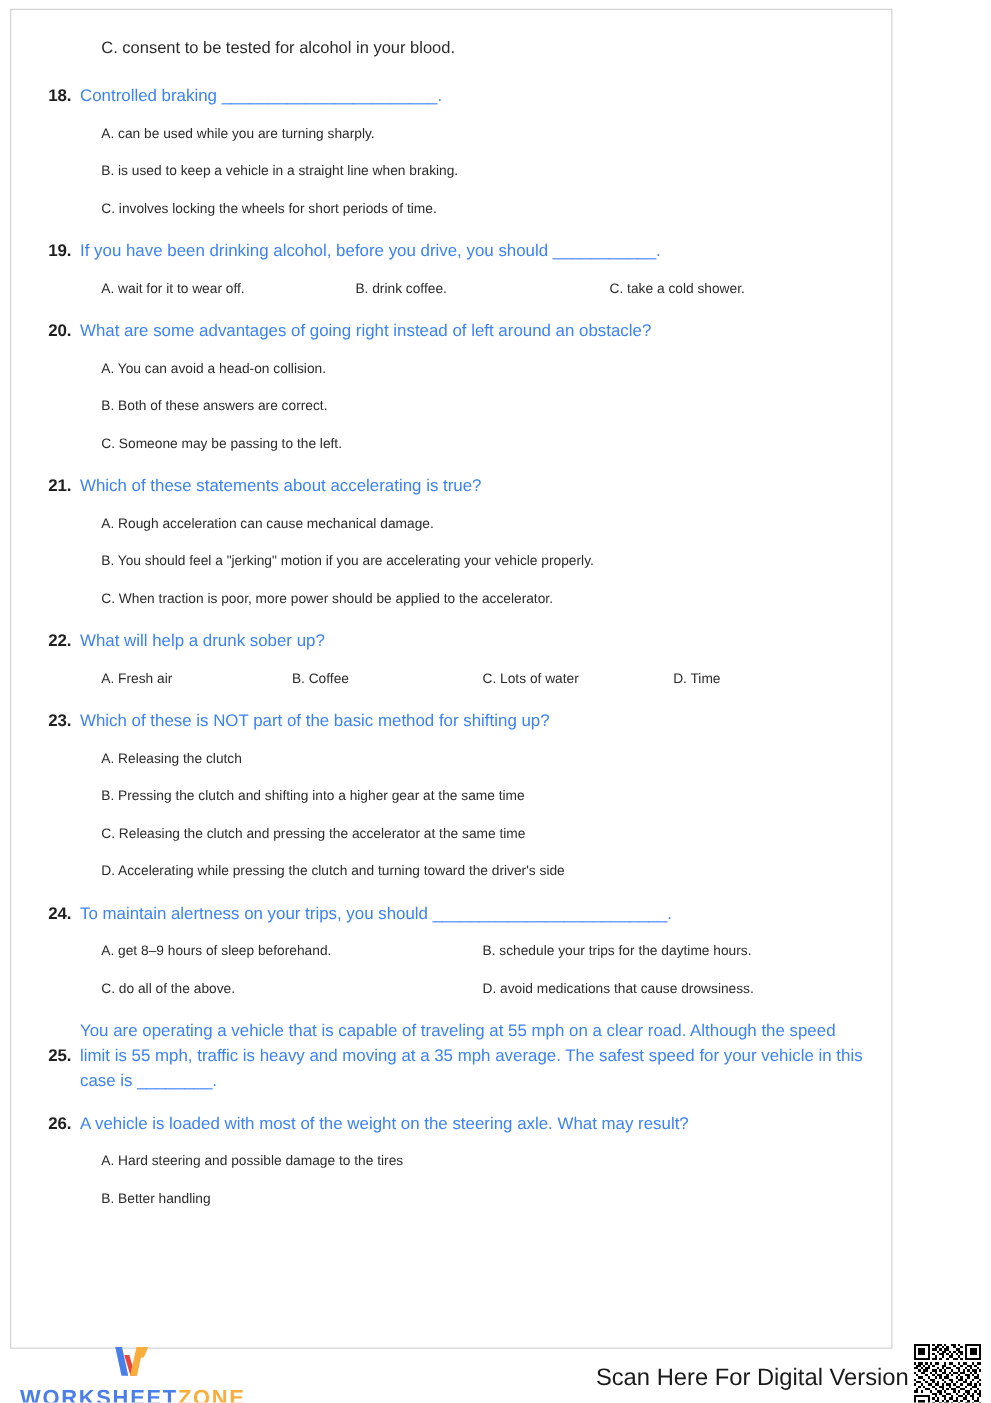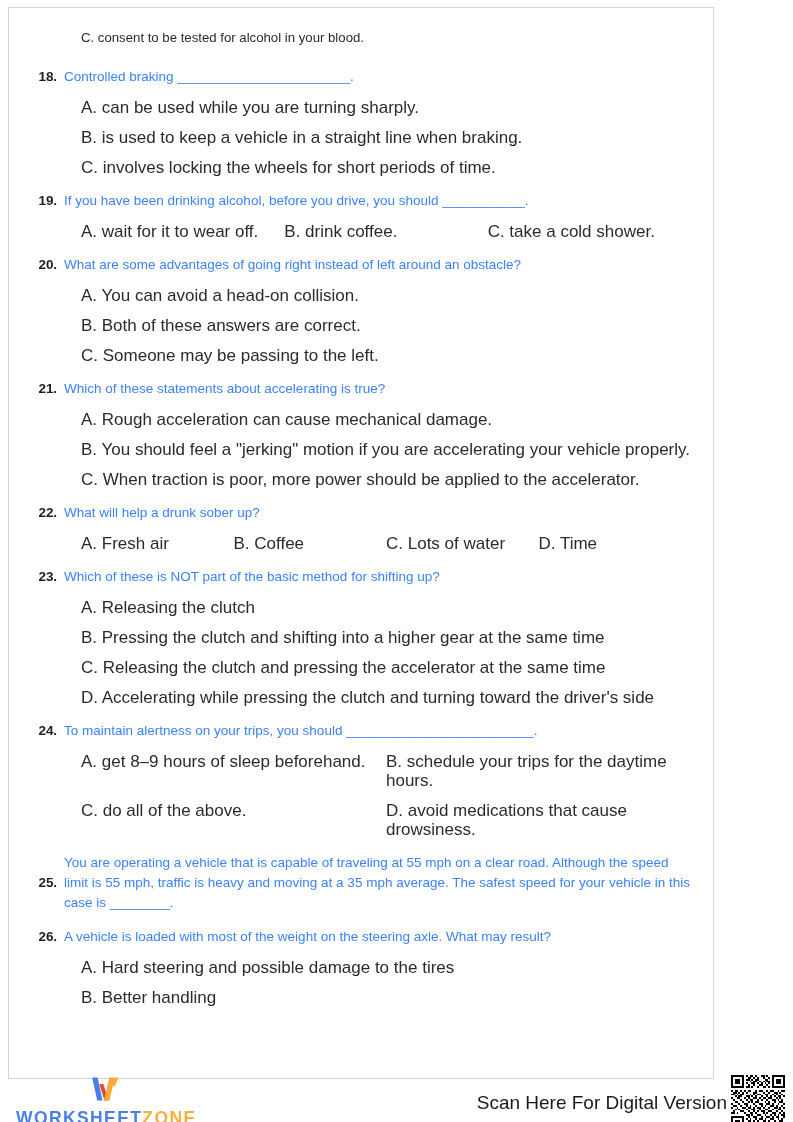--- a/index.html
+++ b/index.html
@@ -54,21 +54,21 @@
   .q-text {
     flex: 1 1 auto;
     font-size: 13.5px;
     line-height: 20px;
     color: #3b82f6;
   }
   .ans-stack > .ans {
     margin-top: 11px;
   }
   .ans {
-    font-size: 17px;
+    font-size: 11px;
     line-height: 19px;
     color: #2b2b2b;
     padding-left: 50px;
   }
 
   .ans-grid {
     display: flex;
     flex-wrap: wrap;
     padding-left: 50px;
   }

